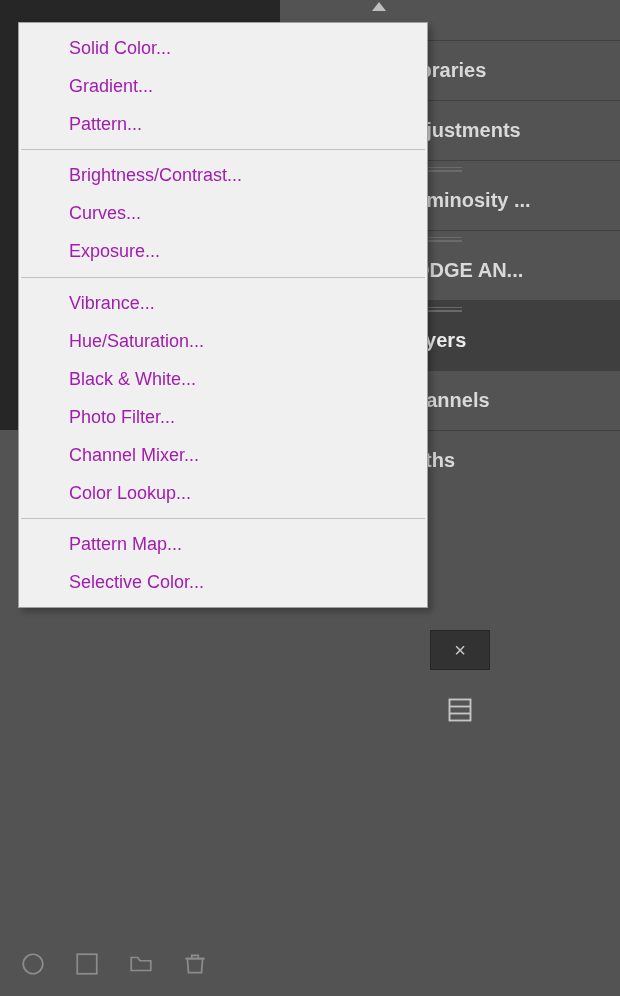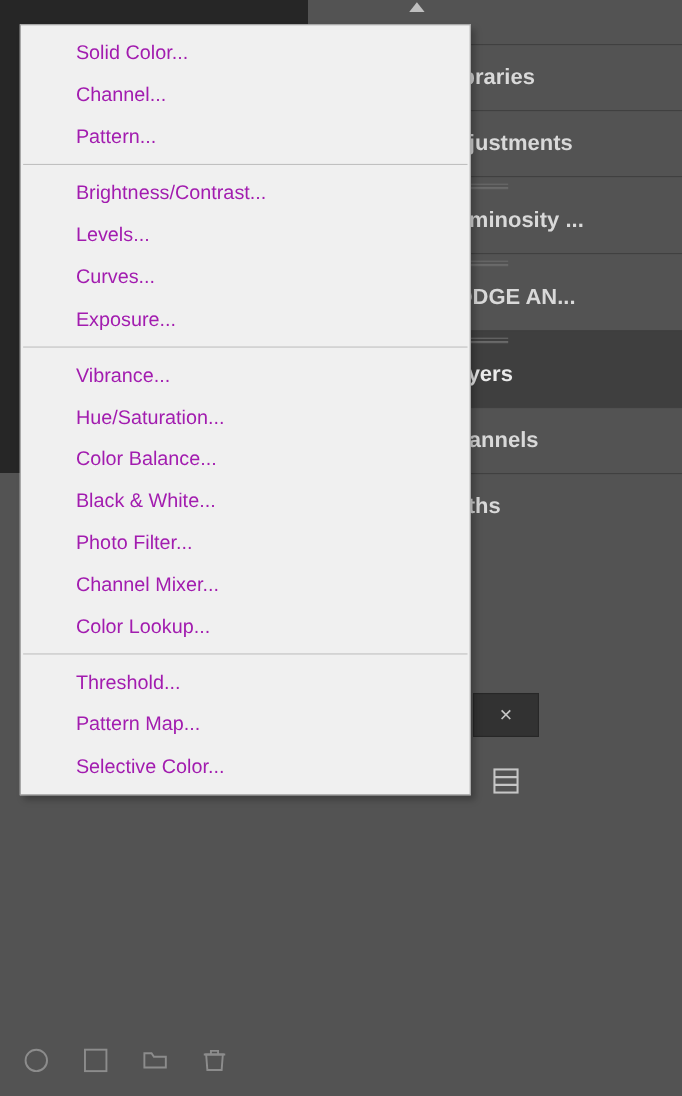--- a/index.html
+++ b/index.html
@@ -165,37 +165,34 @@
 <div class="panel-icons">
   <svg width="28" height="28" viewBox="0 0 24 24" fill="none" stroke="#c6c6c6" stroke-width="1.6">
     <rect x="3" y="3" width="18" height="18"></rect>
     <line x1="3" y1="9" x2="21" y2="9"></line>
     <line x1="3" y1="15" x2="21" y2="15"></line>
   </svg>
 </div>
 
 <div class="context-menu">
   <div class="menu-item"><span>Solid Color...</span></div>
-  <div class="menu-item"><span>Channel...</span></div>
+  <div class="menu-item"><span>Gradient...</span></div>
   <div class="menu-item"><span>Pattern...</span></div>
   <div class="menu-sep"></div>
   <div class="menu-item"><span>Brightness/Contrast...</span></div>
-  <div class="menu-item"><span>Levels...</span></div>
   <div class="menu-item"><span>Curves...</span></div>
   <div class="menu-item"><span>Exposure...</span></div>
   <div class="menu-sep"></div>
   <div class="menu-item"><span>Vibrance...</span></div>
   <div class="menu-item"><span>Hue/Saturation...</span></div>
-  <div class="menu-item"><span>Color Balance...</span></div>
   <div class="menu-item"><span>Black &amp; White...</span></div>
   <div class="menu-item"><span>Photo Filter...</span></div>
   <div class="menu-item"><span>Channel Mixer...</span></div>
   <div class="menu-item"><span>Color Lookup...</span></div>
   <div class="menu-sep"></div>
-  <div class="menu-item"><span>Threshold...</span></div>
   <div class="menu-item"><span>Pattern Map...</span></div>
   <div class="menu-item"><span>Selective Color...</span></div>
 </div>
 
 <div class="bottom-bar">
   <svg width="26" height="26" viewBox="0 0 24 24" fill="none" stroke="#9b9b9b" stroke-width="1.6">
       <circle cx="12" cy="12" r="9"></circle>
     </svg>
   <svg width="26" height="26" viewBox="0 0 24 24" fill="none" stroke="#9b9b9b" stroke-width="1.6">
       <rect x="3" y="3" width="18" height="18"></rect>

